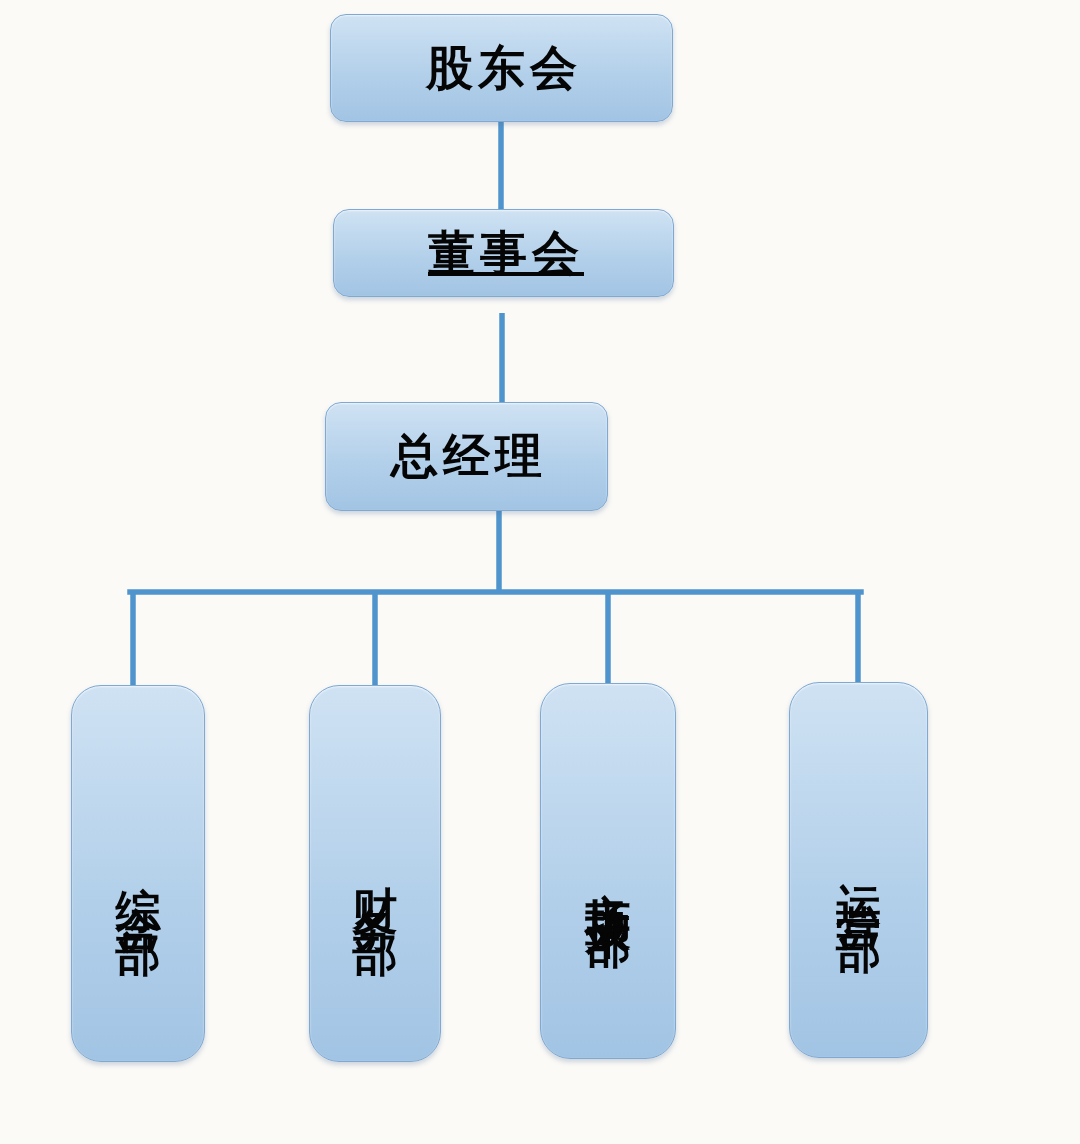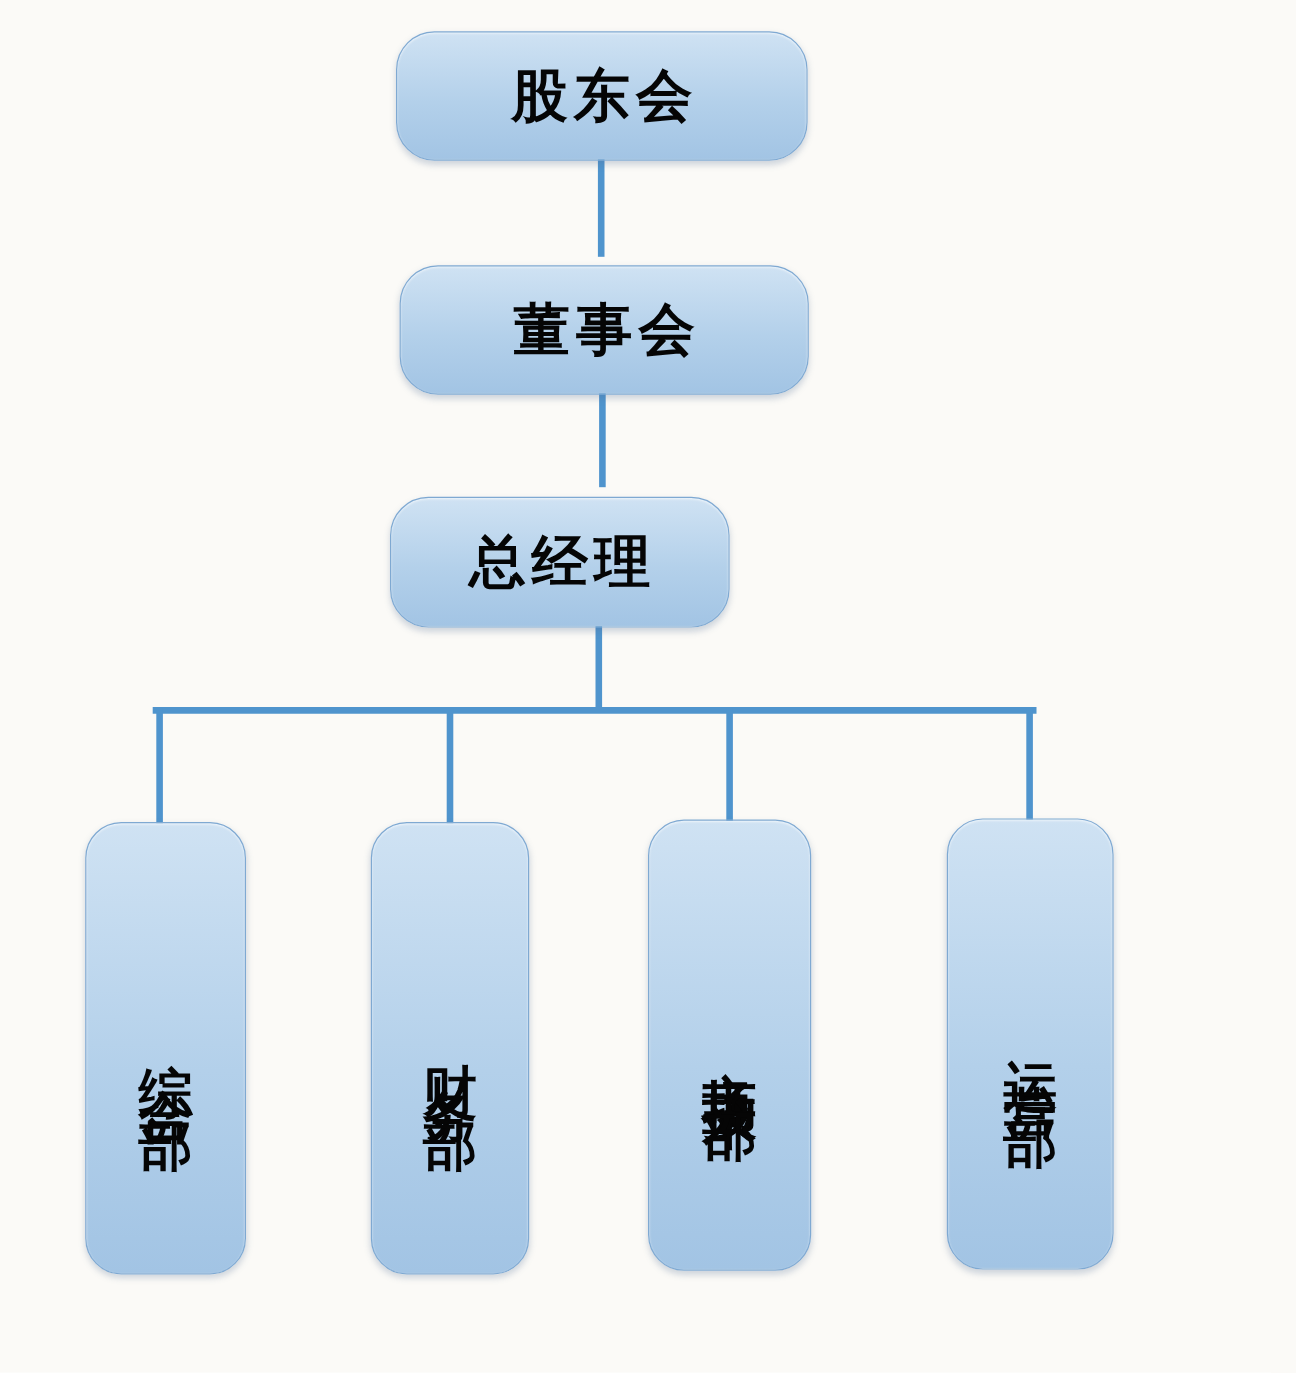--- a/index.html
+++ b/index.html
@@ -35,23 +35,22 @@
                 var(--box-fill-light, #cfe2f3) 0%,
                 var(--box-fill-mid, #b3d0ea) 55%,
                 var(--box-fill-dark, #a2c4e4) 100%);
     border: 1px solid var(--box-border, #7fa9d2);
     box-shadow: 0 3px 5px rgba(90, 115, 150, 0.28),
                 inset 0 1px 2px rgba(255, 255, 255, 0.65);
     color: var(--text, #050505);
     font-weight: bold;
   }
   .node-top {
-    border-radius: 32px;
+    border-radius: 16px;
     font-size: 47px;
-    margin-top: 12px;
   }
   .node-top .node-label {
     letter-spacing: 5px;
     margin-left: 5px; 
   }
   .node-dept {
     border-radius: 30px;
     font-size: 45px;
   }
   .node-dept .node-label {
@@ -78,21 +77,21 @@
     <line x1="133" y1="590" x2="133" y2="700"></line>
     <line x1="375" y1="590" x2="375" y2="700"></line>
     <line x1="608" y1="590" x2="608" y2="698"></line>
     <line x1="858" y1="590" x2="858" y2="698"></line>
   </svg>
 
   <div class="node node-top" style="left:330px; top:14px; width:343px; height:108px;">
     <span class="node-label">股东会</span>
   </div>
 
-  <div class="node node-top" style="left:333px; top:209px; width:341px; height:108px;">
+  <div class="node node-top" style="left:333px; top:209px; width:341px; height:88px;text-decoration:underline;">
     <span class="node-label">董事会</span>
   </div>
 
   <div class="node node-top" style="left:325px; top:402px; width:283px; height:109px;">
     <span class="node-label">总经理</span>
   </div>
 
   <div class="node node-dept" style="left:71px; top:685px; width:134px; height:377px;">
     <span class="node-label">综合部</span>
   </div>

